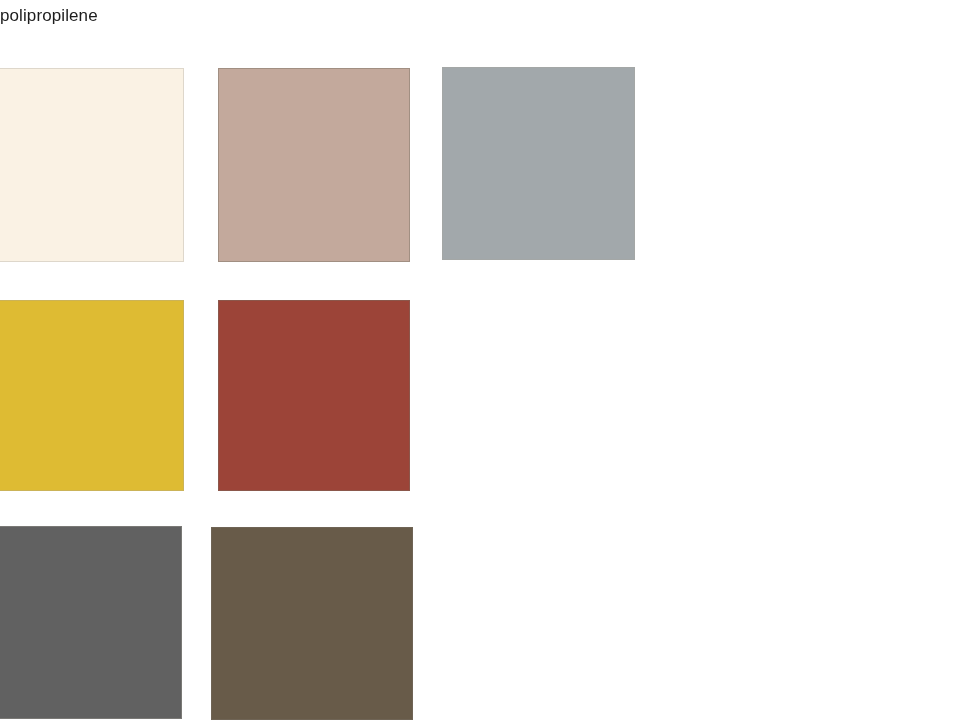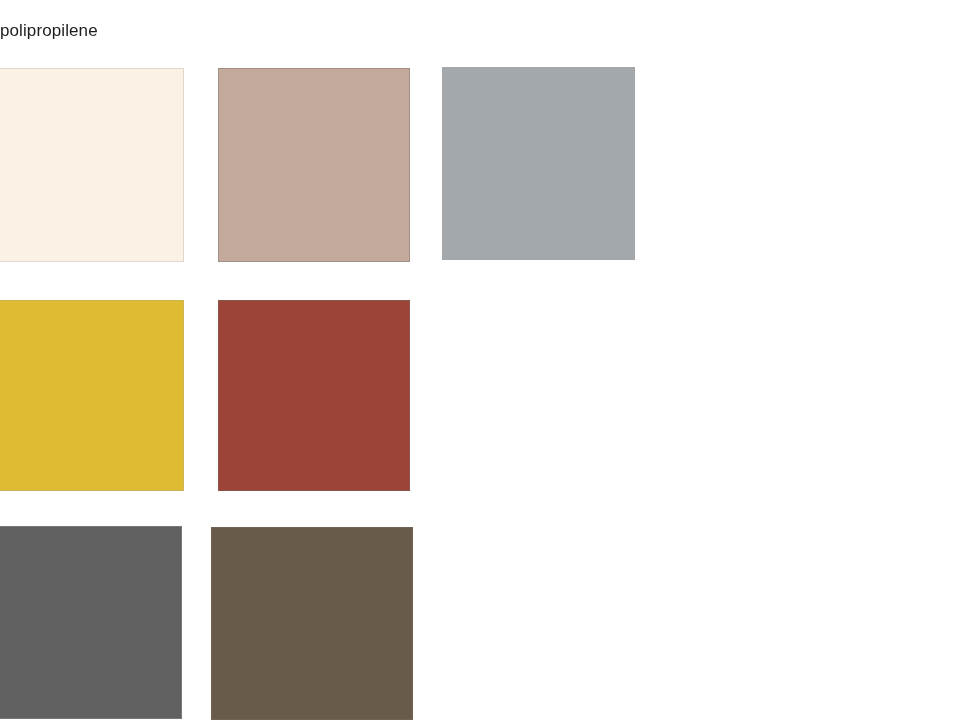--- a/index.html
+++ b/index.html
@@ -19,21 +19,21 @@
     width: 970px;
     height: 728px;
     background: #ffffff;
     overflow: hidden;
   }
 
   
   #page-title {
     position: absolute;
     left: 0px;
-    top: 20px;
+    top: 5px;
     font-size: 17px;
     line-height: 22px;
     color: #1d1d1d;
     letter-spacing: 0.1px;
     white-space: nowrap;
   }
 
   
   #swatch-grid {
     position: absolute;

